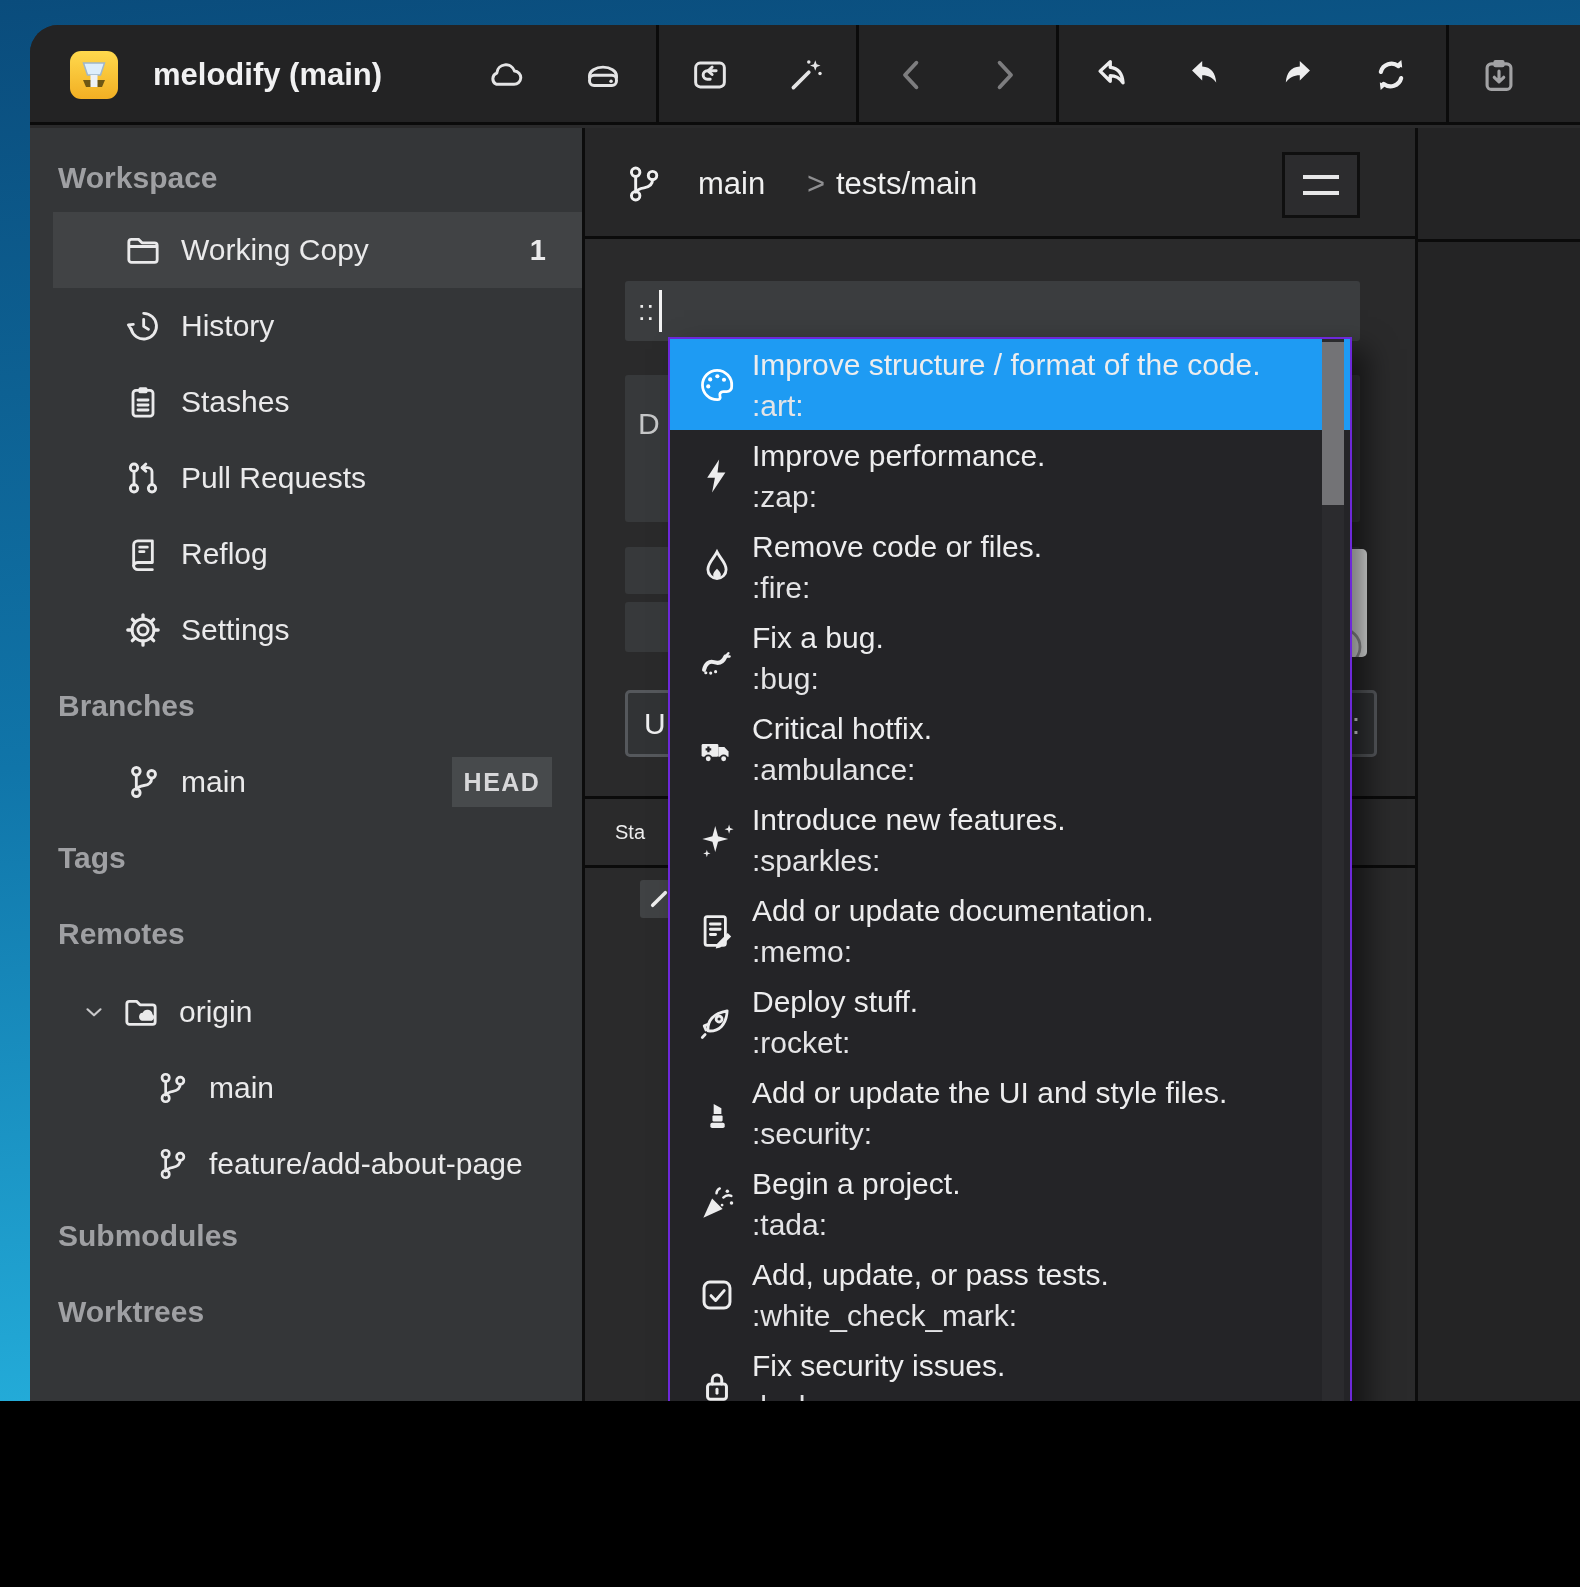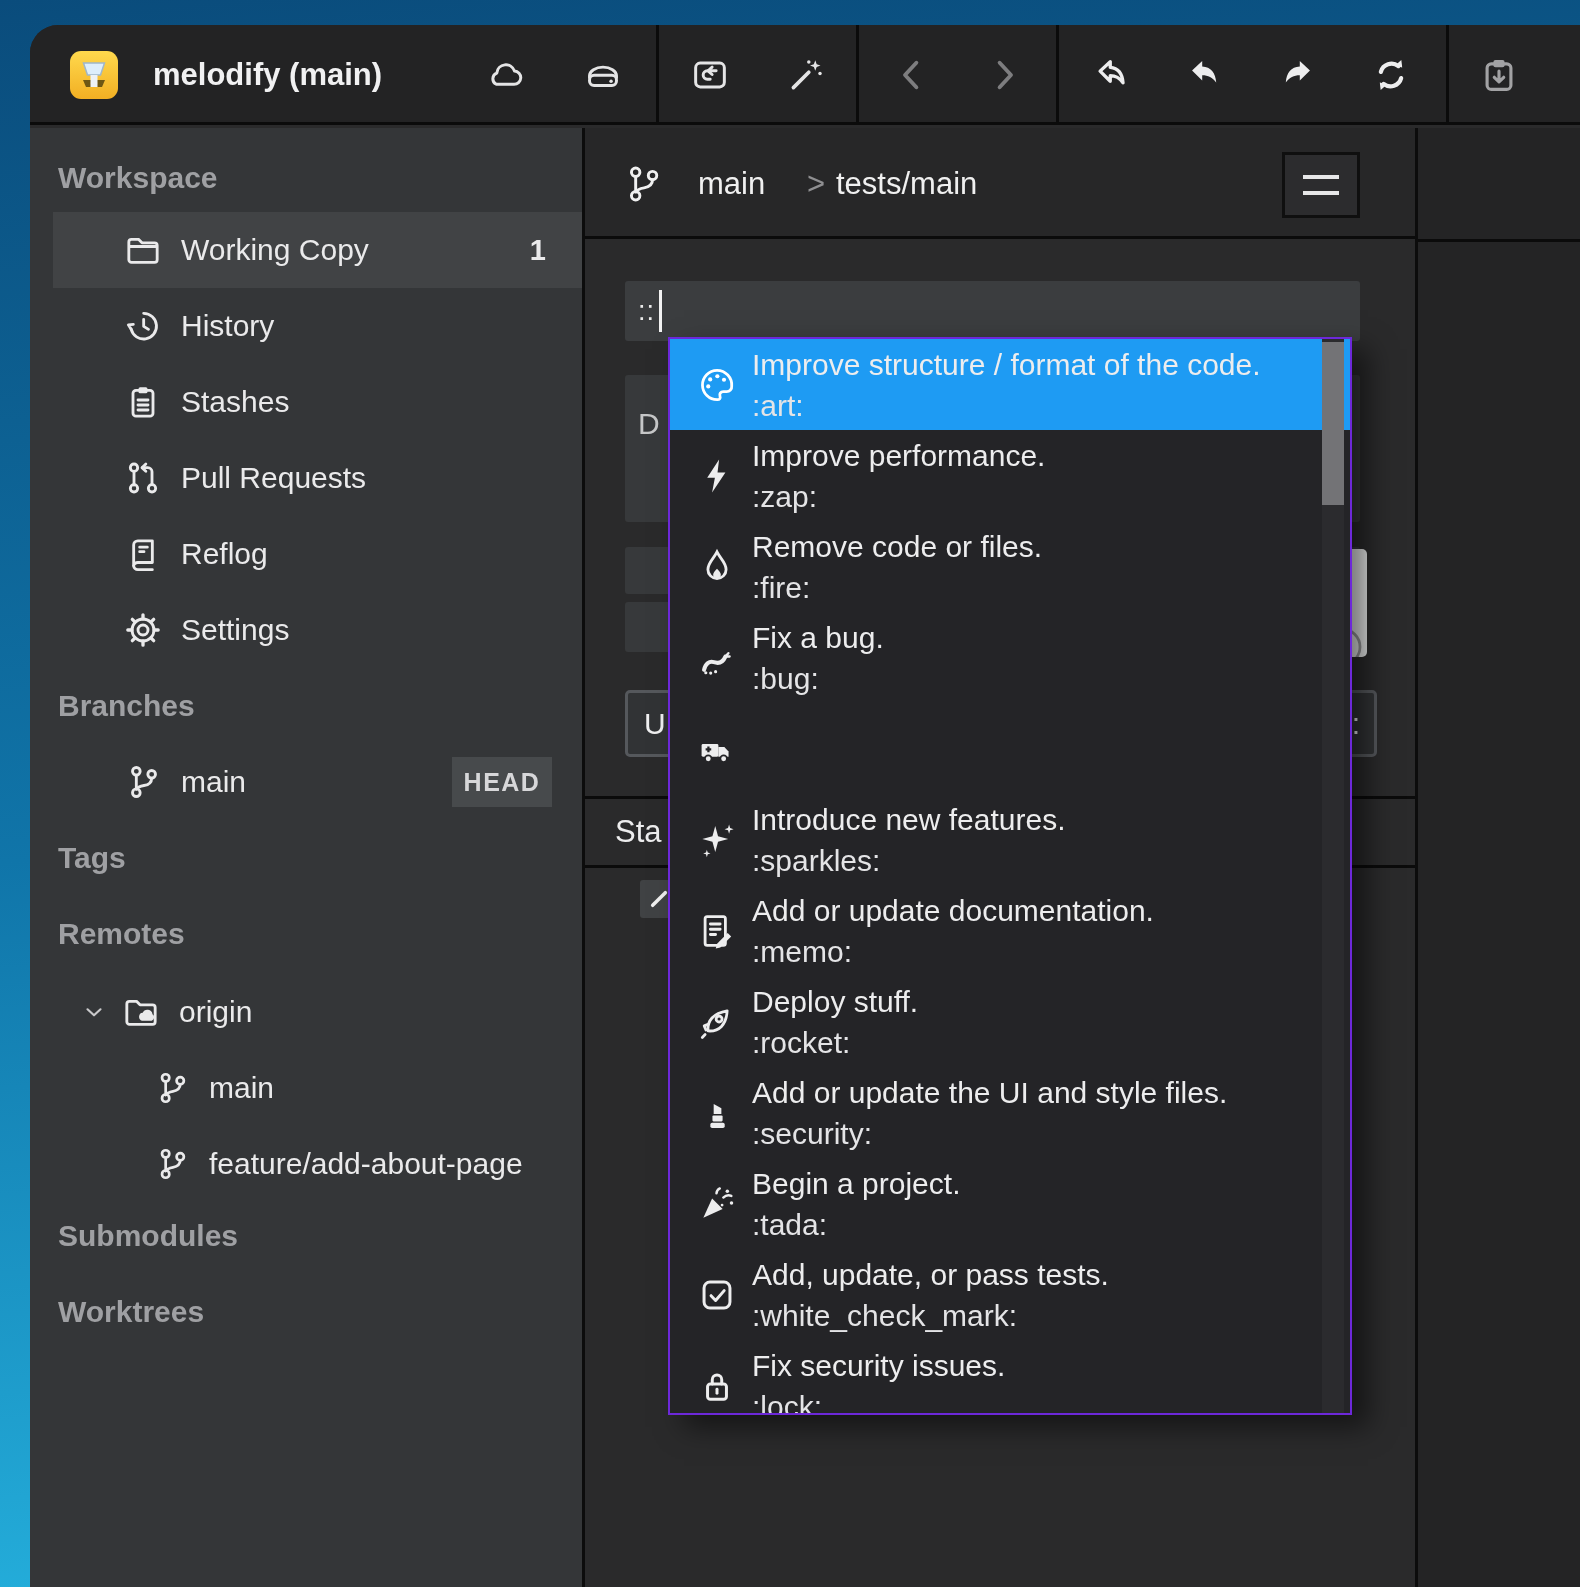--- a/index.html
+++ b/index.html
@@ -1,18 +1,18 @@
 <!DOCTYPE html>
 <html><head>
 <meta charset="utf-8">
 <style>
   * { margin:0; padding:0; box-sizing:border-box; }
   html,body { background:#000; }
   #canvas {
-    position:relative; width:1580px; height:1587px; overflow:hidden;
+    position:relative; width:1580px; height:1401px; overflow:hidden;
     background:linear-gradient(175deg,#0a4c7c 0%,#1075a9 50%,#27b6e2 100%);
     font-family:"Liberation Sans","DejaVu Sans",sans-serif;
     -webkit-font-smoothing:antialiased;
   }
   .window {
     position:absolute; left:30px; top:25px; right:0; bottom:0;
     background:#2a2a2b; border-top-left-radius:28px; overflow:hidden;
   }
   
   .titlebar { position:absolute; left:0; top:0; right:0; height:100px; background:#232324; border-bottom:3px solid #0b0b0b; }
@@ -58,21 +58,21 @@
   .descbox { position:absolute; left:40px; top:247px; width:735px; height:147px; background:#37393b; border-radius:3px; }
   .descbox .ph { position:absolute; left:13px; top:32px; font-size:30px; color:#c6c7c8; }
   .grip { position:absolute; left:741px; top:362px; width:30px; height:30px; }
   .fragrow { position:absolute; left:40px; width:735px; background:#37393b; border-radius:3px; }
   .whitebox { position:absolute; left:749px; top:421px; width:33px; height:108px; background:#ebecec; border-radius:5px; overflow:hidden; }
   .whitebox svg { position:absolute; left:-16px; bottom:-14px; width:48px; height:48px; }
   .bigbutton { position:absolute; left:40px; top:562px; width:752px; height:67px; background:#313335; border:3px solid #55585c; border-radius:5px; display:flex; align-items:center; }
   .bigbutton .lfrag { margin-left:16px; font-size:30px; color:#f0f0f1; }
   .bigbutton .rfrag { position:absolute; right:14px; font-size:30px; color:#f0f0f1; }
   .sect-div { position:absolute; left:0; right:0; height:3px; background:#0b0b0b; }
-  .staged-lbl { position:absolute; left:30px; top:673px; height:62px; line-height:62px; font-size:31px; color:#ededee; }
+  .staged-lbl { position:absolute; left:30px; top:673px; height:62px; line-height:62px; font-size:20px; color:#ededee; }
   .fileicon { position:absolute; left:55px; top:752px; width:38px; height:38px; background:#404244; border-radius:3px; }
   .fileicon svg { width:38px; height:38px; }
   
   .dropdown { position:absolute; left:638px; top:312px; width:684px; height:1078px; background:#242427;
               border:2px solid #6d28d9; overflow:hidden; z-index:50; box-shadow:16px 12px 26px rgba(0,0,0,0.5); }
   .dd-item { position:relative; height:91px; display:flex; align-items:center; }
   .dd-item.sel { background:#1e9bf3; }
   .dd-icon { width:42px; height:42px; margin-left:26px; flex:none; }
   .dd-icon svg { width:42px; height:42px; }
   .dd-text { margin-left:14px; display:flex; flex-direction:column; }
@@ -444,20 +444,24 @@
     <div class="dd-item">
       <span class="dd-icon">
         <svg viewBox="0 0 24 24">
           <rect x="3.2" y="9.2" width="9.6" height="7.2" rx="0.8" fill="#ededee"></rect>
           <path d="M12.8 10.8h3.4l2.4 2.6v3h-5.8z" fill="#ededee"></path>
           <circle cx="7" cy="17.6" r="1.9" fill="#ededee" stroke="#242427" stroke-width="1"></circle>
           <circle cx="15.8" cy="17.6" r="1.9" fill="#ededee" stroke="#242427" stroke-width="1"></circle>
           <path d="M7.1 10.6v3.2M5.5 12.2h3.2" stroke="#242427" stroke-width="1.3"></path>
         </svg>
       </span>
+      <span class="dd-text">
+        <span class="dd-l1">Critical hotfix.</span>
+        <span class="dd-l2">:ambulance:</span>
+      </span>
     </div>
 
     <div class="dd-item">
       <span class="dd-icon">
         <svg viewBox="0 0 24 24">
           <path d="M11 4l1.6 5.8 5.8 1.6-5.8 1.6L11 18.8l-1.6-5.8L3.6 11.4l5.8-1.6z" fill="#ededee"></path>
           <path d="M18.9 3.2l.6 2 2 .6-2 .6-.6 2-.6-2-2-.6 2-.6z" fill="#ededee"></path>
           <path d="M6.2 17.6l.5 1.6 1.6.5-1.6.5-.5 1.6-.5-1.6-1.6-.5 1.6-.5z" fill="#ededee"></path>
         </svg>
       </span>

